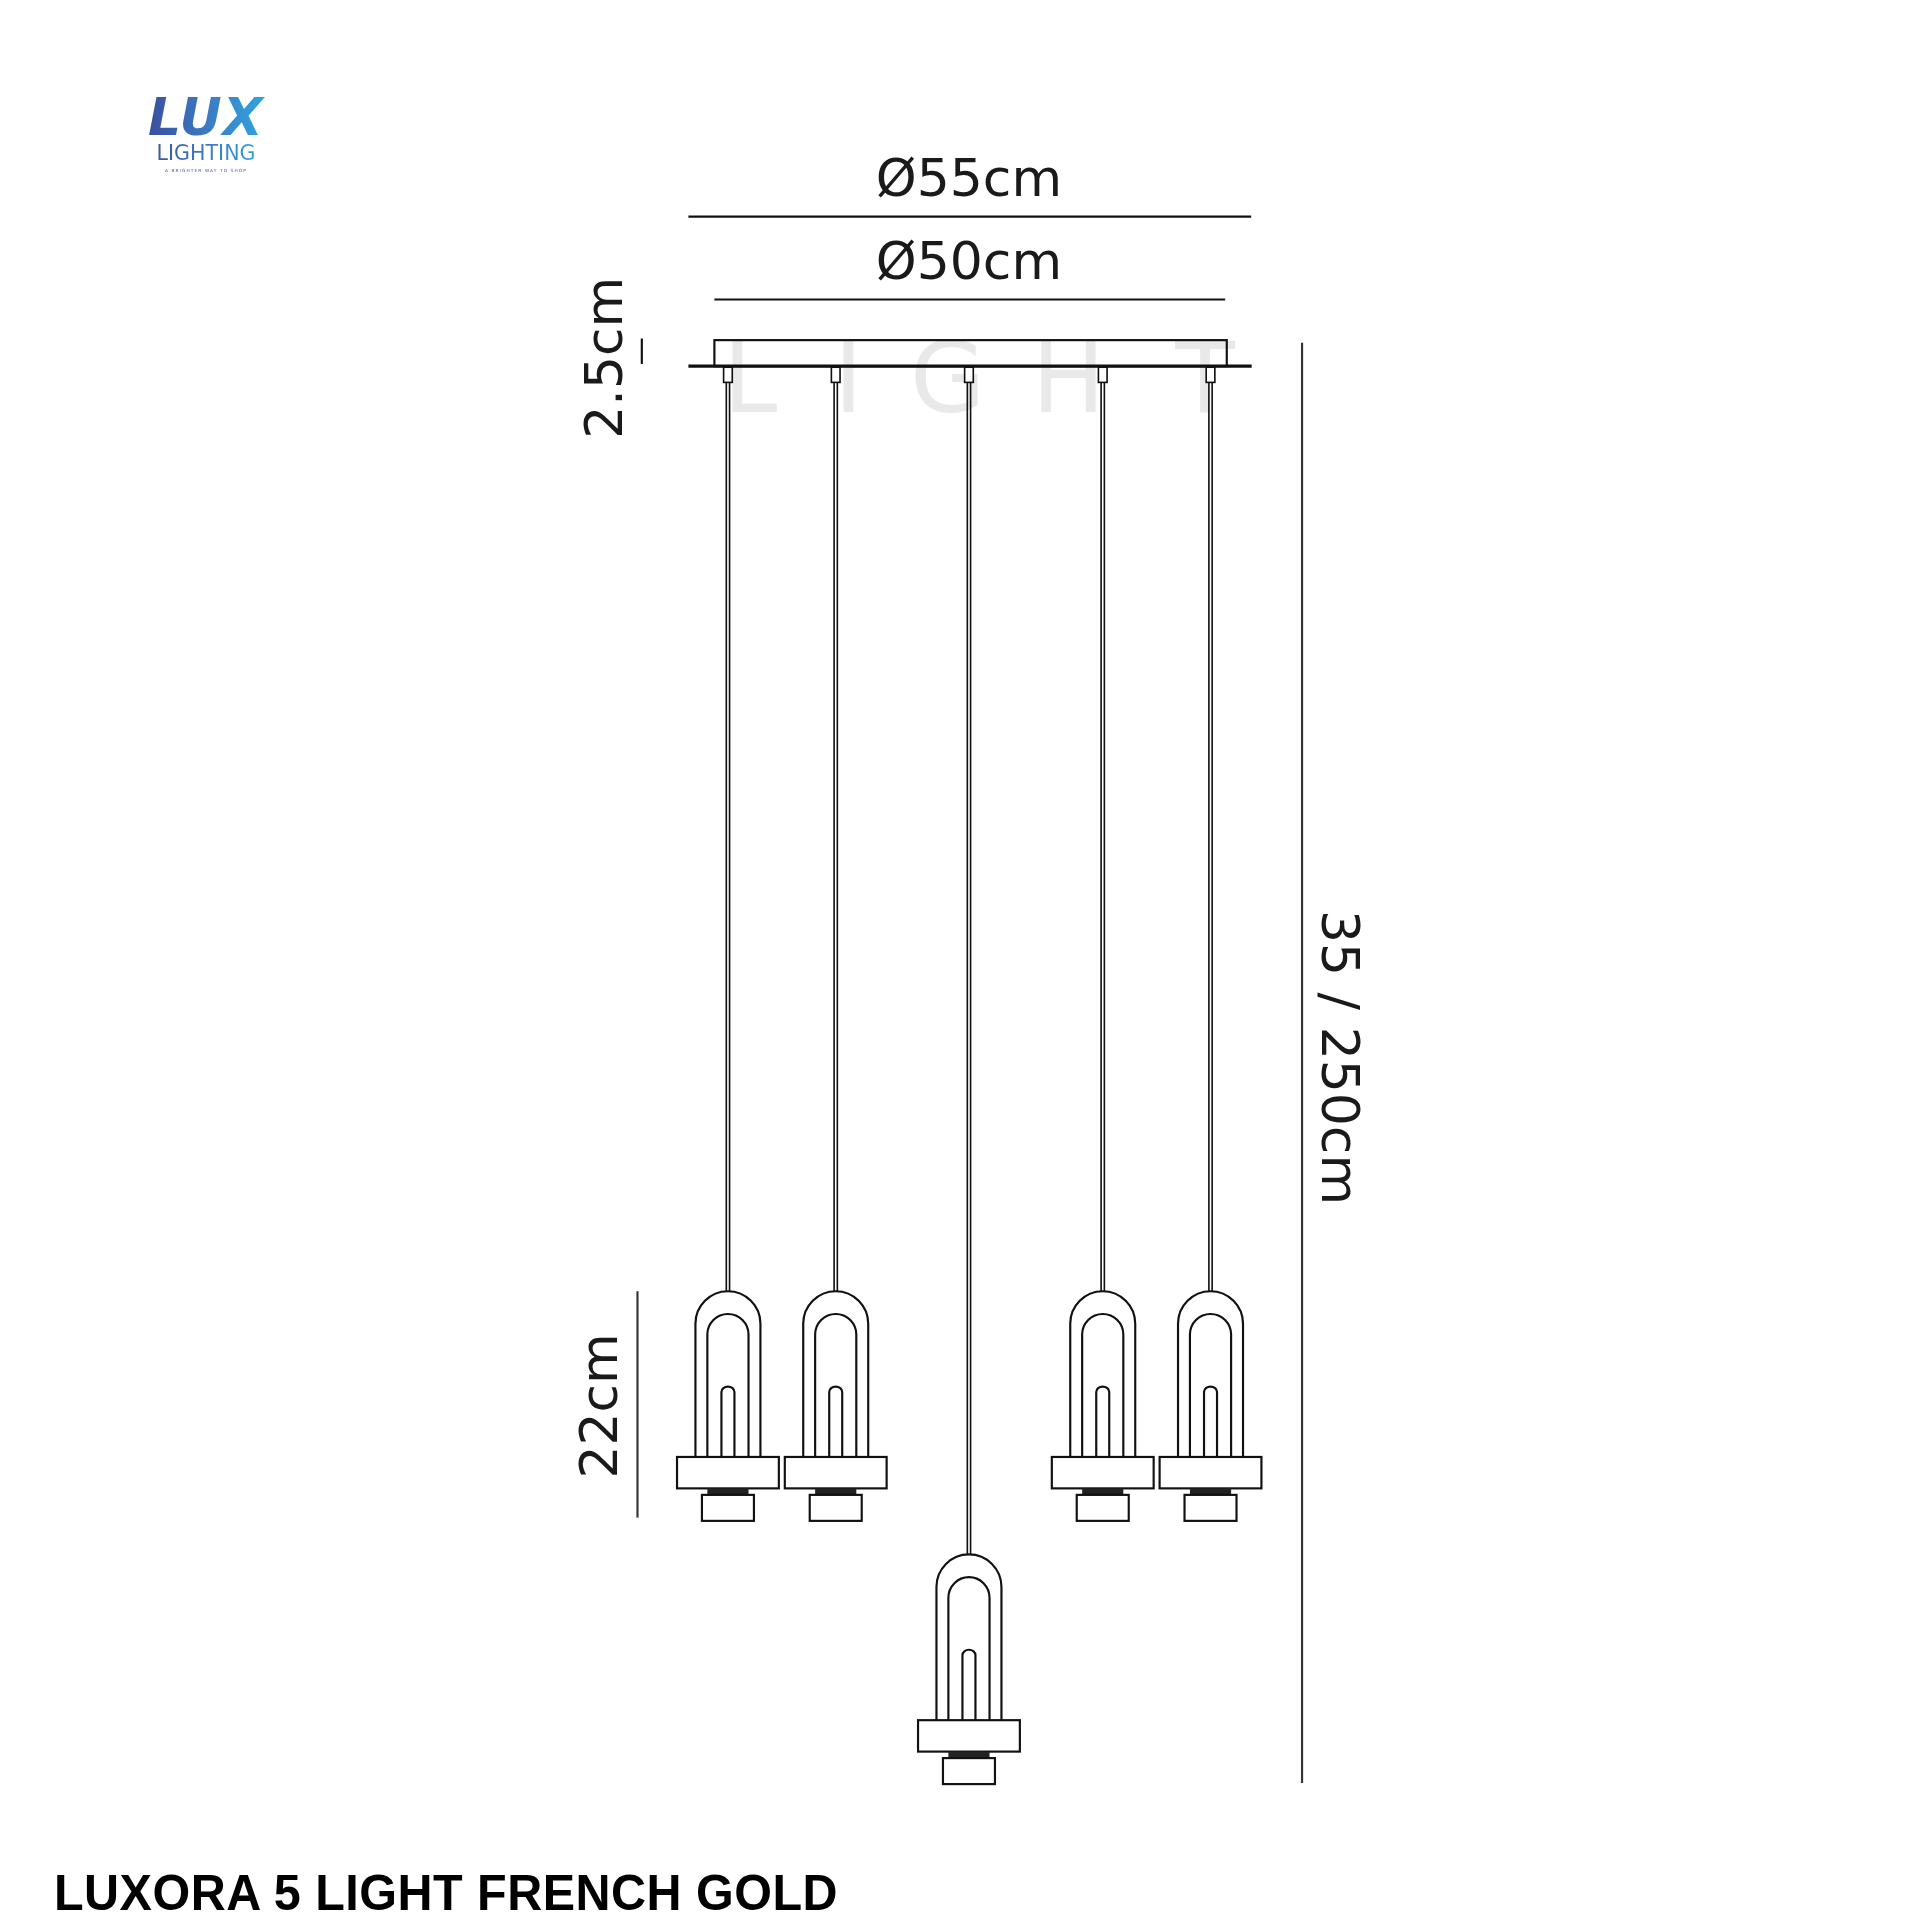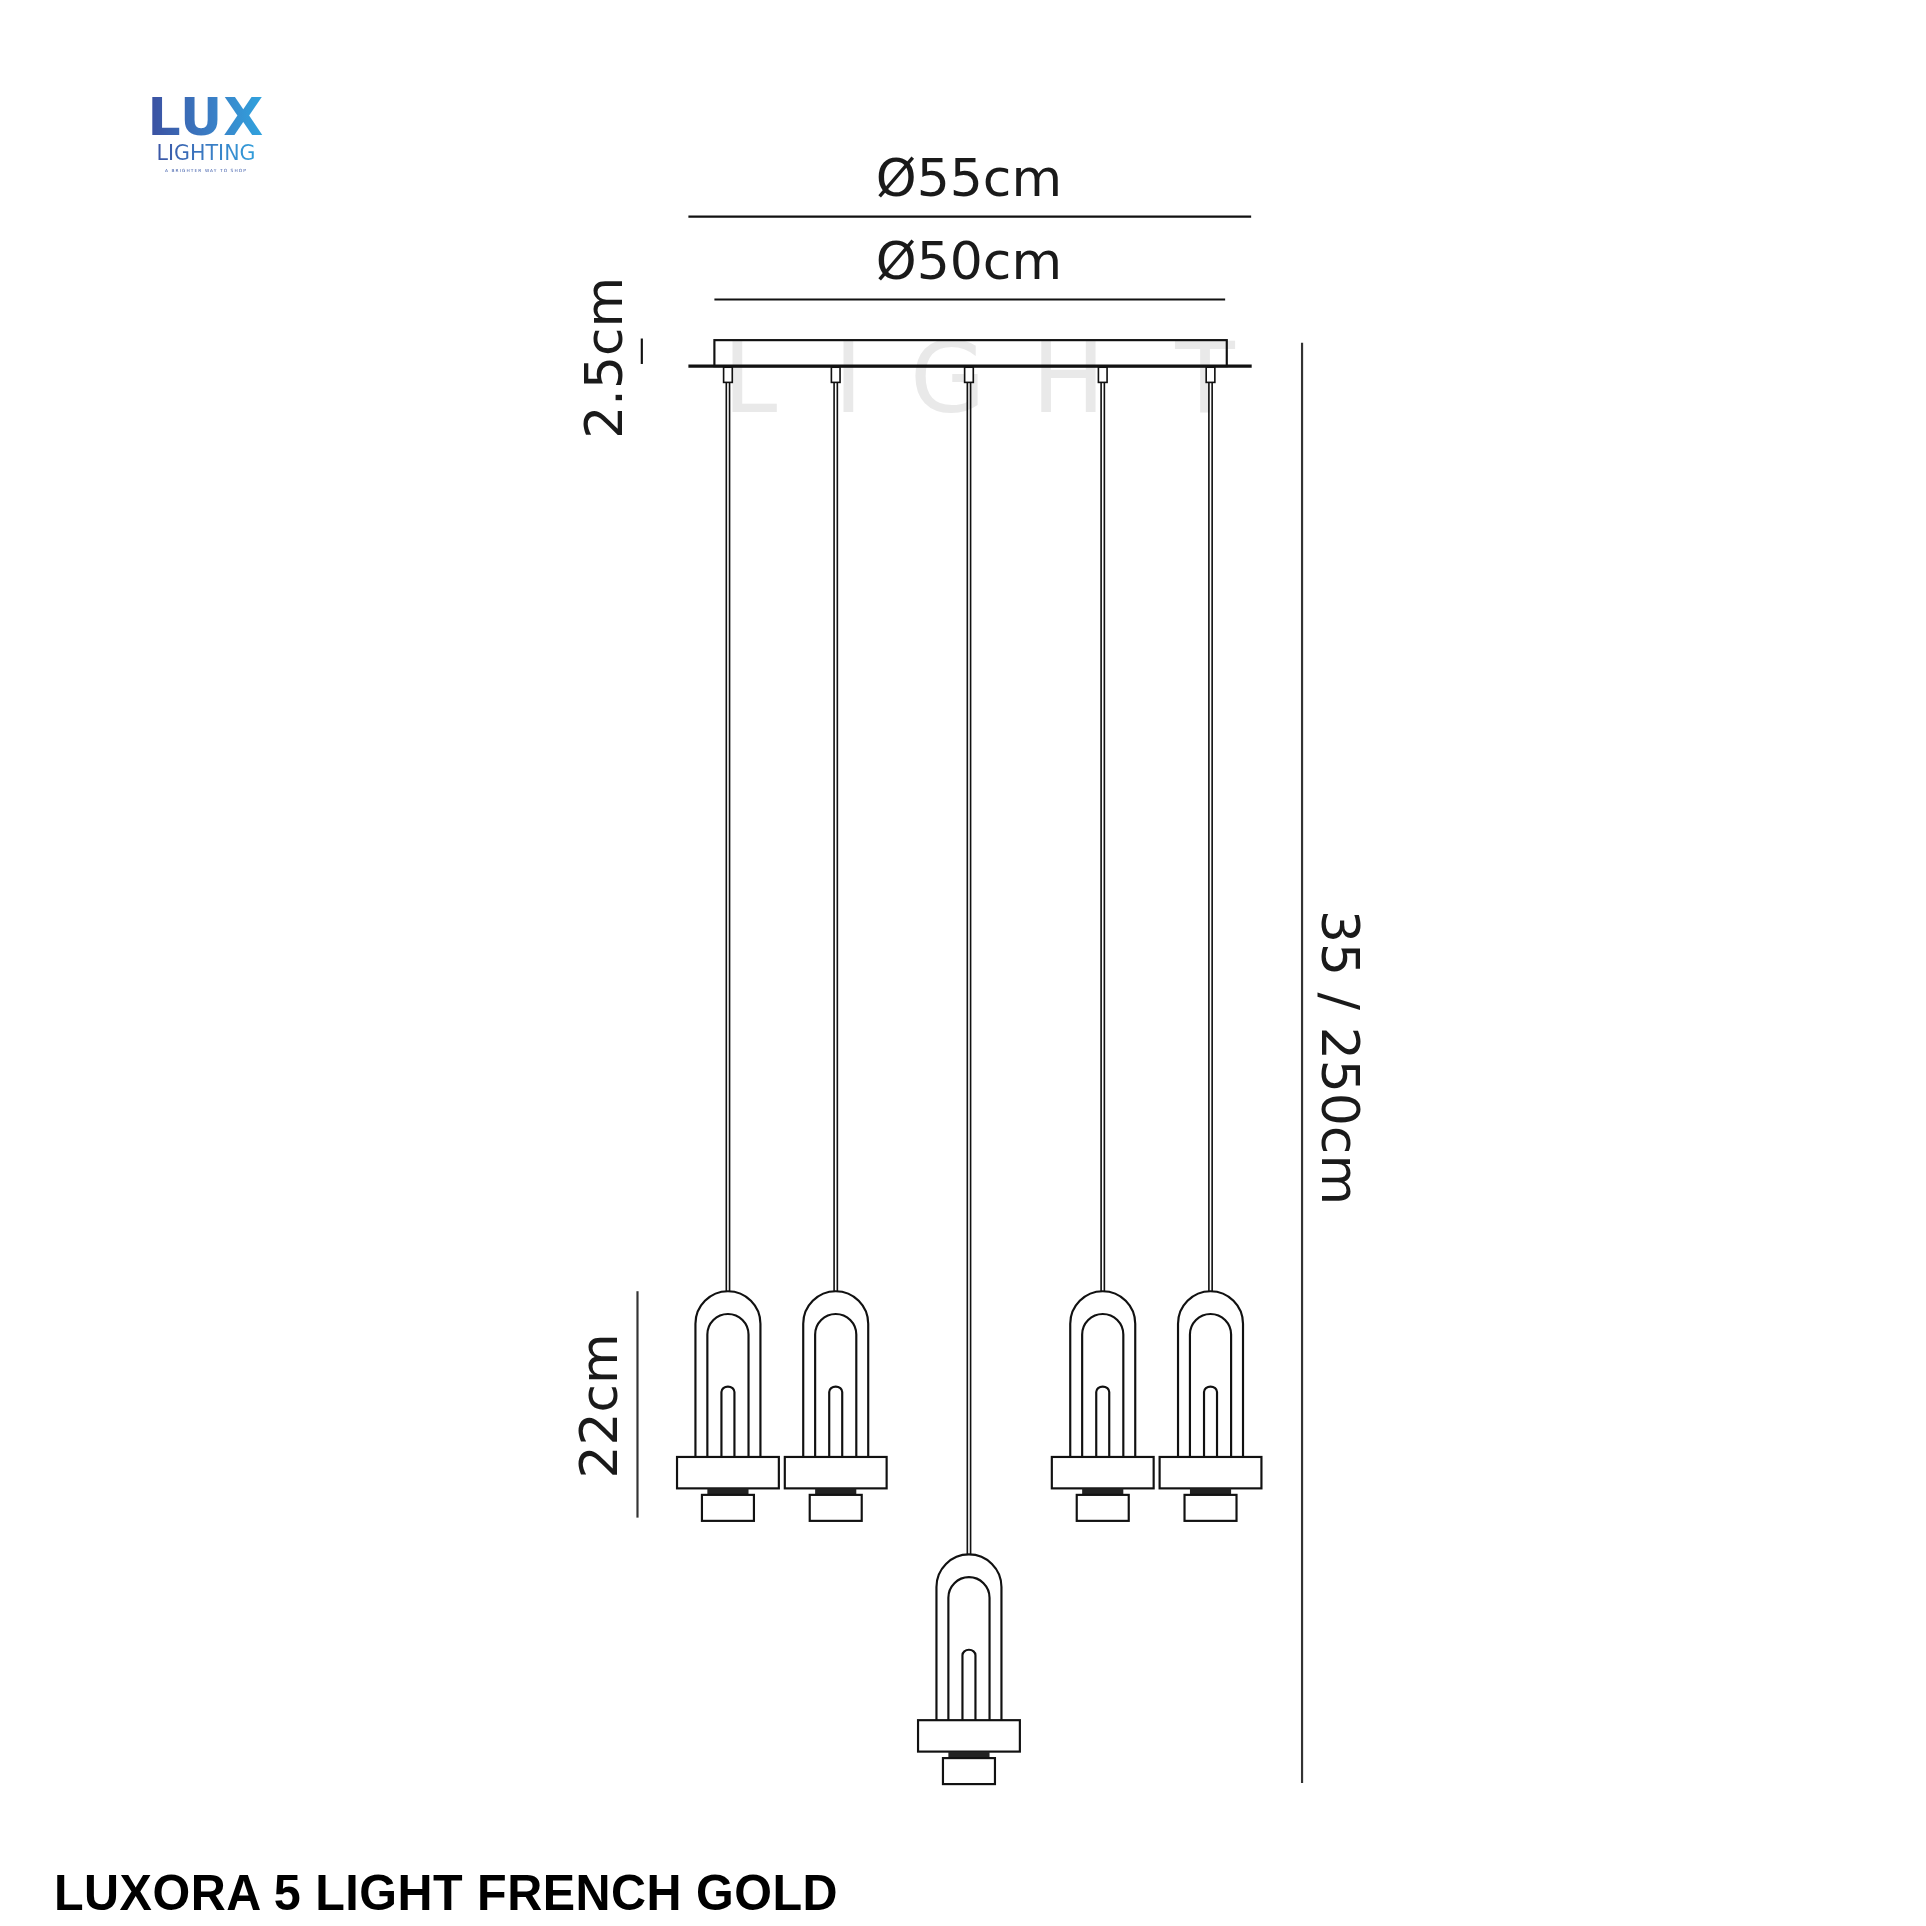--- a/index.html
+++ b/index.html
@@ -1,19 +1,19 @@
 <!DOCTYPE html>
 <html style="font-size:8.7px"><head>
 <meta charset="utf-8">
 <style>
   html, body { margin: 0; padding: 0; background: #ffffff; }
   body { width: 1926px; height: 1926px; position: relative; overflow: hidden; font-family: "DejaVu Sans", sans-serif; }
   .logo { position: absolute; left: 141px; top: 92px; width: 130px; text-align: center; }
   .logo-lux { font-family: "DejaVu Sans", sans-serif; font-weight: bold; font-size: 52px; line-height: 50px; letter-spacing: 1.1px;
-    background: linear-gradient(90deg, #3b4a9c 0%, #3a7fc6 55%, #2fa9e2 100%); -webkit-background-clip: text; background-clip: text; color: transparent; }
+    background: linear-gradient(90deg, #3b4a9c 0%, #3a7fc6 55%, #2fa9e2 100%); -webkit-background-clip: text; background-clip: text; color: transparent; font-style: italic; }
   .logo-lighting { font-family: "DejaVu Sans", sans-serif; font-size: 20.6px; line-height: 23px;
     background: linear-gradient(90deg, #3b4a9c 0%, #3a7fc6 55%, #2fa9e2 100%); -webkit-background-clip: text; background-clip: text; color: transparent; }
   .logo-tag { font-family: "DejaVu Sans", sans-serif; font-size: 4.3px; letter-spacing: 1.1px; color: #3b5aa8; margin-top: 3.2px; white-space: nowrap; }
   svg.drawing { position: absolute; left: 0; top: 0; }
   .dim-text { font-family: "DejaVu Sans", sans-serif; font-size: 96px; fill: #1a1a1a; }
   .title { position: absolute; left: 54px; top: 1864px; font-family: "Liberation Sans", sans-serif; font-weight: bold; font-size: 50px; color: #000; white-space: nowrap; letter-spacing: 0.5px; transform: scaleX(0.97); transform-origin: left; }
   .watermark { font-family: "DejaVu Sans", sans-serif; font-size: 180px; fill: #e9e9e9; }
 </style>
 </head>
 <body>

